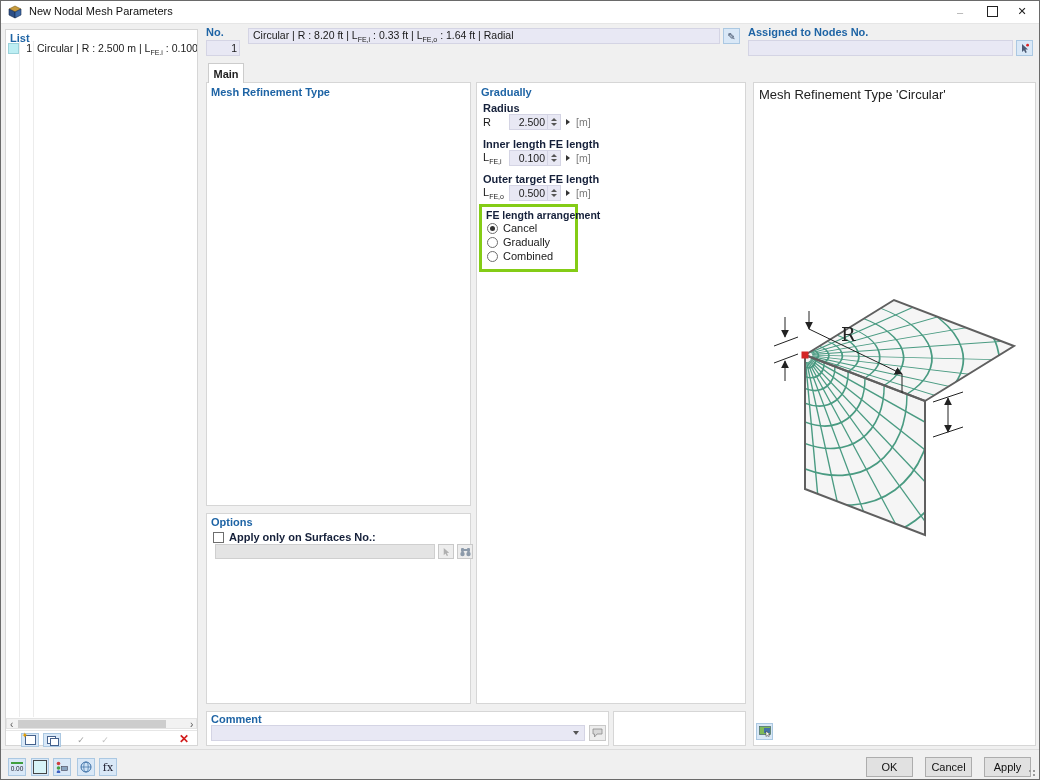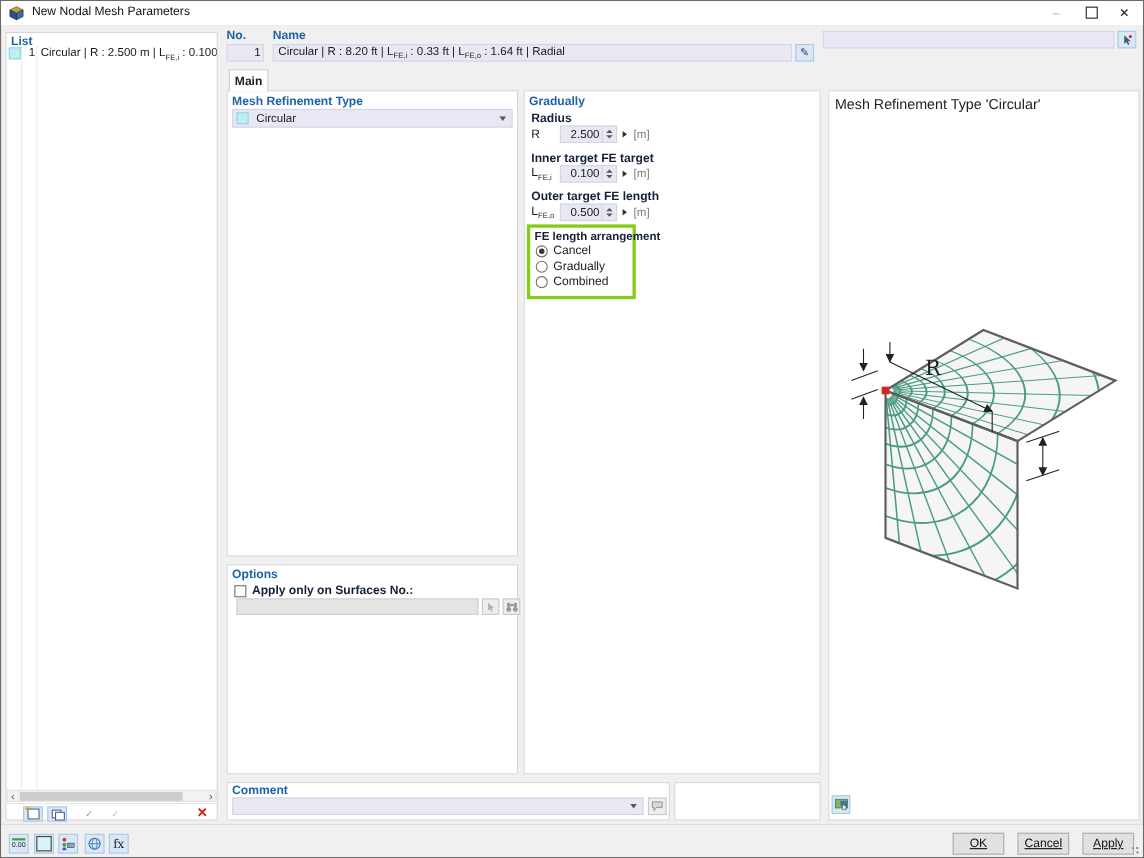--- a/index.html
+++ b/index.html
@@ -27,21 +27,21 @@
   .spin{display:flex;flex-direction:column;justify-content:center;gap:2px;padding:0 3px;border-left:1px solid #d4d4e4;height:100%;}
   .spin i{display:block;width:0;height:0;border-left:3px solid transparent;border-right:3px solid transparent;}
   .spin .up{border-bottom:3.5px solid #555;}
   .spin .dn{border-top:3.5px solid #555;}
   .tri-right{width:0;height:0;border-top:3.5px solid transparent;border-bottom:3.5px solid transparent;border-left:4.5px solid #333;}
   .unit{color:#7a7a7a;font-size:10.5px;}
   .radio{width:11px;height:11px;border:1px solid #6e6e6e;border-radius:50%;background:#fff;box-sizing:border-box;position:relative;}
   .radio.on::after{content:"";position:absolute;left:2px;top:2px;width:5px;height:5px;border-radius:50%;background:#333;}
   .checkbox{width:11px;height:11px;border:1px solid #6e6e6e;background:#fff;box-sizing:border-box;}
   .swatch{width:11px;height:11px;border:1px solid #9ad2da;box-sizing:border-box;}
-  .btn{background:#e1e1e1;border:1px solid #adadad;box-sizing:border-box;display:flex;align-items:center;justify-content:center;font-size:11px;color:#111;text-decoration:underline;}
+  .btn{background:#e1e1e1;border:1px solid #adadad;box-sizing:border-box;display:flex;align-items:center;justify-content:center;font-size:11px;color:#111;}
   .tab{background:#ffffff;border:1px solid #cccccc;border-bottom:none;box-sizing:border-box;
        display:flex;align-items:center;justify-content:center;font-weight:700;color:#222;}
   .vline{position:absolute;width:1px;background:#ececec;}
   .scroll-track{background:#f2f2f2;border:1px solid #e3e3e3;box-sizing:border-box;}
   .scroll-thumb{background:#cdcdcd;}
   .arrow-ch{color:#555;font-size:10px;line-height:9px;}
   .grip{position:absolute;right:3px;bottom:3px;width:8px;height:8px;
         background:radial-gradient(circle at 2px 2px,#9a9a9a 1px,transparent 1.2px),
                    radial-gradient(circle at 6px 6px,#9a9a9a 1px,transparent 1.2px),
                    radial-gradient(circle at 6px 2px,#9a9a9a 1px,transparent 1.2px);}
@@ -99,56 +99,51 @@
 </div>
 
 <div class="abs" style="left:205px;top:25px;width:36px;height:33px">
   <div class="gb-label">No.</div>
   <div class="inp" style="margin-top:2px;width:34px;height:16px">
     <span class="num">1</span>
   </div>
 </div>
 
 <div class="abs" style="left:247px;top:25px;width:493px;height:33px">
-  <div class="gb-label">Name</div>
   <div style="display:flex;margin-top:2px;gap:3px">
     <div class="inp" style="width:472px;height:16px;padding-left:4px">
         <span><span>Circular | R : 8.20 ft | L</span><sub>FE,i</sub><span> : 0.33 ft | L</span><sub>FE,o</sub><span> : 1.64 ft | Radial</span></span>
       </div>
     <div class="tool-btn" style="width:17px;height:16px;font-size:10px;color:#3a4a63">
       <span>✎</span>
     </div>
   </div>
 </div>
 
 <div class="abs" style="left:747px;top:25px;width:286px;height:33px">
+  <div class="gb-label">Assigned to Nodes No.</div>
   <div style="display:flex;margin-top:2px;gap:3px">
     <div class="inp" style="width:265px;height:16px;padding-left:4px">
         <span></span>
       </div>
     <div class="tool-btn" style="width:17px;height:16px">
       <svg width="11" height="11" viewBox="0 0 11 11">
         <path d="M3 1 L3 9 L5 7.2 L6.4 10 L7.8 9.3 L6.4 6.6 L9 6.4 Z" fill="#4a5a74"></path>
         <circle cx="8.6" cy="2.2" r="1.4" fill="#d22"></circle>
       </svg>
     </div>
   </div>
 </div>
 
 <div class="tab abs" style="left:207px;top:62px;width:36px;height:20px;z-index:3">
   <span>Main</span>
 </div>
 
 <div class="panel" style="left:205px;top:81px;width:265px;height:424px">
   <div class="abs gb-label" style="left:4px;top:3px">Mesh Refinement Type</div>
-  <div class="inp abs" style="left:4px;top:16px;width:255px;height:17px;padding-left:3px">
-    <span class="swatch" style="background:#bdeef3"></span>
-    <span style="margin-left:7px">Circular</span>
-    <span style="margin-left:auto;margin-right:5px" class="chev"></span>
-  </div>
 </div>
 
 <div class="panel" style="left:205px;top:512px;width:265px;height:191px">
   <div class="abs gb-label" style="left:4px;top:2px">Options</div>
   <div class="abs" style="left:6px;top:17px;display:flex;align-items:center;gap:5px">
     <span class="checkbox"></span>
     <span class="sub-label">Apply only on Surfaces No.:</span>
   </div>
   <div class="abs" style="left:8px;top:30px;display:flex;gap:3px;align-items:center">
     <div class="inp dis" style="width:220px;height:15px;padding-left:3px">
@@ -198,21 +193,21 @@
       <span class="num">2.500</span>
       <span class="spin">
           <i class="up"></i>
           <i class="dn"></i>
         </span>
     </div>
     <span class="tri-right" style="margin-left:5px"></span>
     <span class="unit" style="margin-left:6px">[m]</span>
   </div>
 
-  <div class="abs sub-label" style="left:6px;top:55px">Inner target FE target</div>
+  <div class="abs sub-label" style="left:6px;top:55px">Inner length FE length</div>
   <div class="abs" style="left:6px;top:67px;display:flex;align-items:center">
     <span style="width:26px"><span>L</span><sub>FE,i</sub></span>
     <div class="inp" style="width:52px;height:16px">
       <span class="num">0.100</span>
       <span class="spin">
           <i class="up"></i>
           <i class="dn"></i>
         </span>
     </div>
     <span class="tri-right" style="margin-left:5px"></span>

